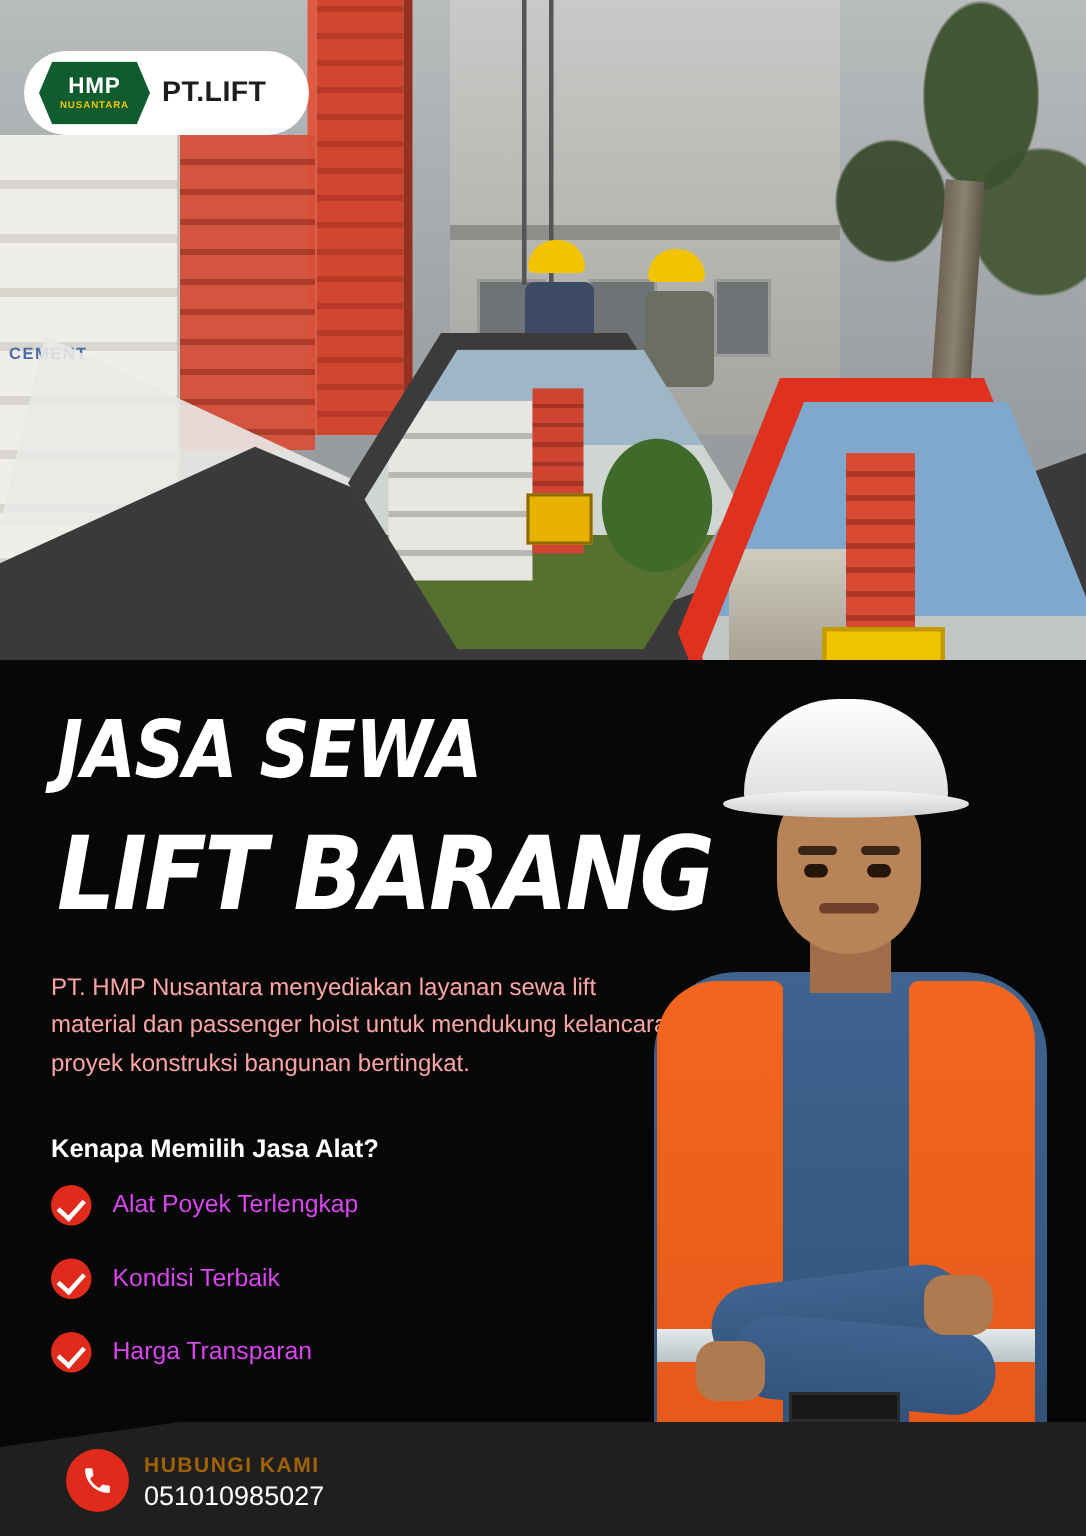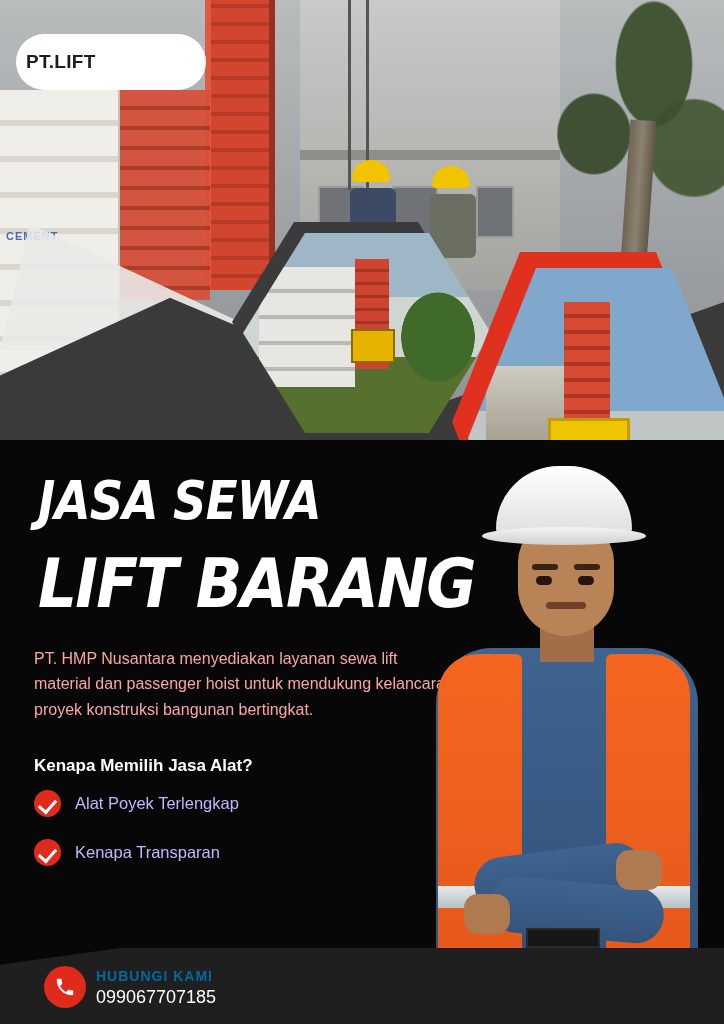--- a/index.html
+++ b/index.html
@@ -175,21 +175,21 @@
     display:flex; align-items:center; gap:14px; margin-bottom:22px;
   }
   .check{
     width:27px; height:27px; border-radius:50%; background:#e02a1b;
     position:relative; flex:0 0 27px;
   }
   .check:after{
     content:""; position:absolute; left:8px; top:6px; width:8px; height:14px;
     border:solid #fff; border-width:0 3px 3px 0; transform:rotate(42deg);
   }
-  .benefit span{ color:#c4b5fd; font-size:16.5px; }
+  .benefit span{ color:#d946ef; font-size:16.5px; }
 
   
   .person{ position:absolute; left:378px; top:458px; width:346px; height:566px; }
   .p-hardhat{
     position:absolute; left:118px; top:8px; width:136px; height:72px;
     background:linear-gradient(180deg,#ffffff,#dedede);
     border-radius:68px 68px 10px 10px;
   }
   .p-hardhat:after{
     content:""; position:absolute; left:-14px; bottom:-7px; width:164px; height:18px;
@@ -234,21 +234,21 @@
   .footer-curve{
     position:absolute; left:0; bottom:0; width:724px; height:76px;
     background:#1f1f1f;
     clip-path:polygon(0 22%, 120px 0, 724px 0, 724px 100%, 0 100%);
   }
   .phone-circle{
     position:absolute; left:44px; bottom:16px; width:42px; height:42px;
     border-radius:50%; background:#e02a1b; display:flex; align-items:center; justify-content:center;
   }
   .contact-label{
-    position:absolute; left:96px; bottom:40px; color:#0369a1;
+    position:absolute; left:96px; bottom:40px; color:#a16207;
     font-size:14px; font-weight:bold; letter-spacing:1px;
   }
   .contact-number{
     position:absolute; left:96px; bottom:16px; color:#fff; font-size:18px;
   }
 
   
   .logo-badge{
     position:absolute; left:16px; top:34px; width:190px; height:56px;
     background:#fff; border-radius:28px;
@@ -330,21 +330,25 @@
 
 <div class="why-title">Kenapa Memilih Jasa Alat?</div>
 
 <div class="benefits">
   <div class="benefit">
     <div class="check"></div>
     <span>Alat Poyek Terlengkap</span>
   </div>
   <div class="benefit">
     <div class="check"></div>
-    <span>Kenapa Transparan</span>
+    <span>Kondisi Terbaik</span>
+  </div>
+  <div class="benefit">
+    <div class="check"></div>
+    <span>Harga Transparan</span>
   </div>
 </div>
 
 <div class="person">
   <div class="p-shirt"></div>
   <div class="p-vest-l">
     <div class="p-stripe" style="left:0; top:232px;"></div>
   </div>
   <div class="p-vest-r">
     <div class="p-stripe" style="left:0; top:232px;"></div>
@@ -365,17 +369,21 @@
   <div class="p-hardhat"></div>
 </div>
 
 <div class="footer-curve"></div>
 <div class="phone-circle">
   <svg width="22" height="22" viewBox="0 0 24 24" aria-hidden="true">
     <path fill="#ffffff" d="M6.6 10.8c1.4 2.8 3.8 5.2 6.6 6.6l2.2-2.2c.3-.3.7-.4 1-.2 1.1.4 2.4.6 3.6.6.6 0 1 .4 1 1V20c0 .6-.4 1-1 1C10.6 21 3 13.4 3 4c0-.6.4-1 1-1h3.4c.6 0 1 .4 1 1 0 1.3.2 2.5.6 3.6.1.3 0 .7-.2 1l-2.2 2.2z"></path>
   </svg>
 </div>
 <div class="contact-label">HUBUNGI KAMI</div>
-<div class="contact-number">099067707185</div>
+<div class="contact-number">051010985027</div>
 
 <div class="logo-badge">
+  <div class="logo-mark">
+    <div class="hmp">HMP</div>
+    <div class="nus">NUSANTARA</div>
+  </div>
   <div class="logo-text">PT.LIFT</div>
 </div>
 
 </body></html>

